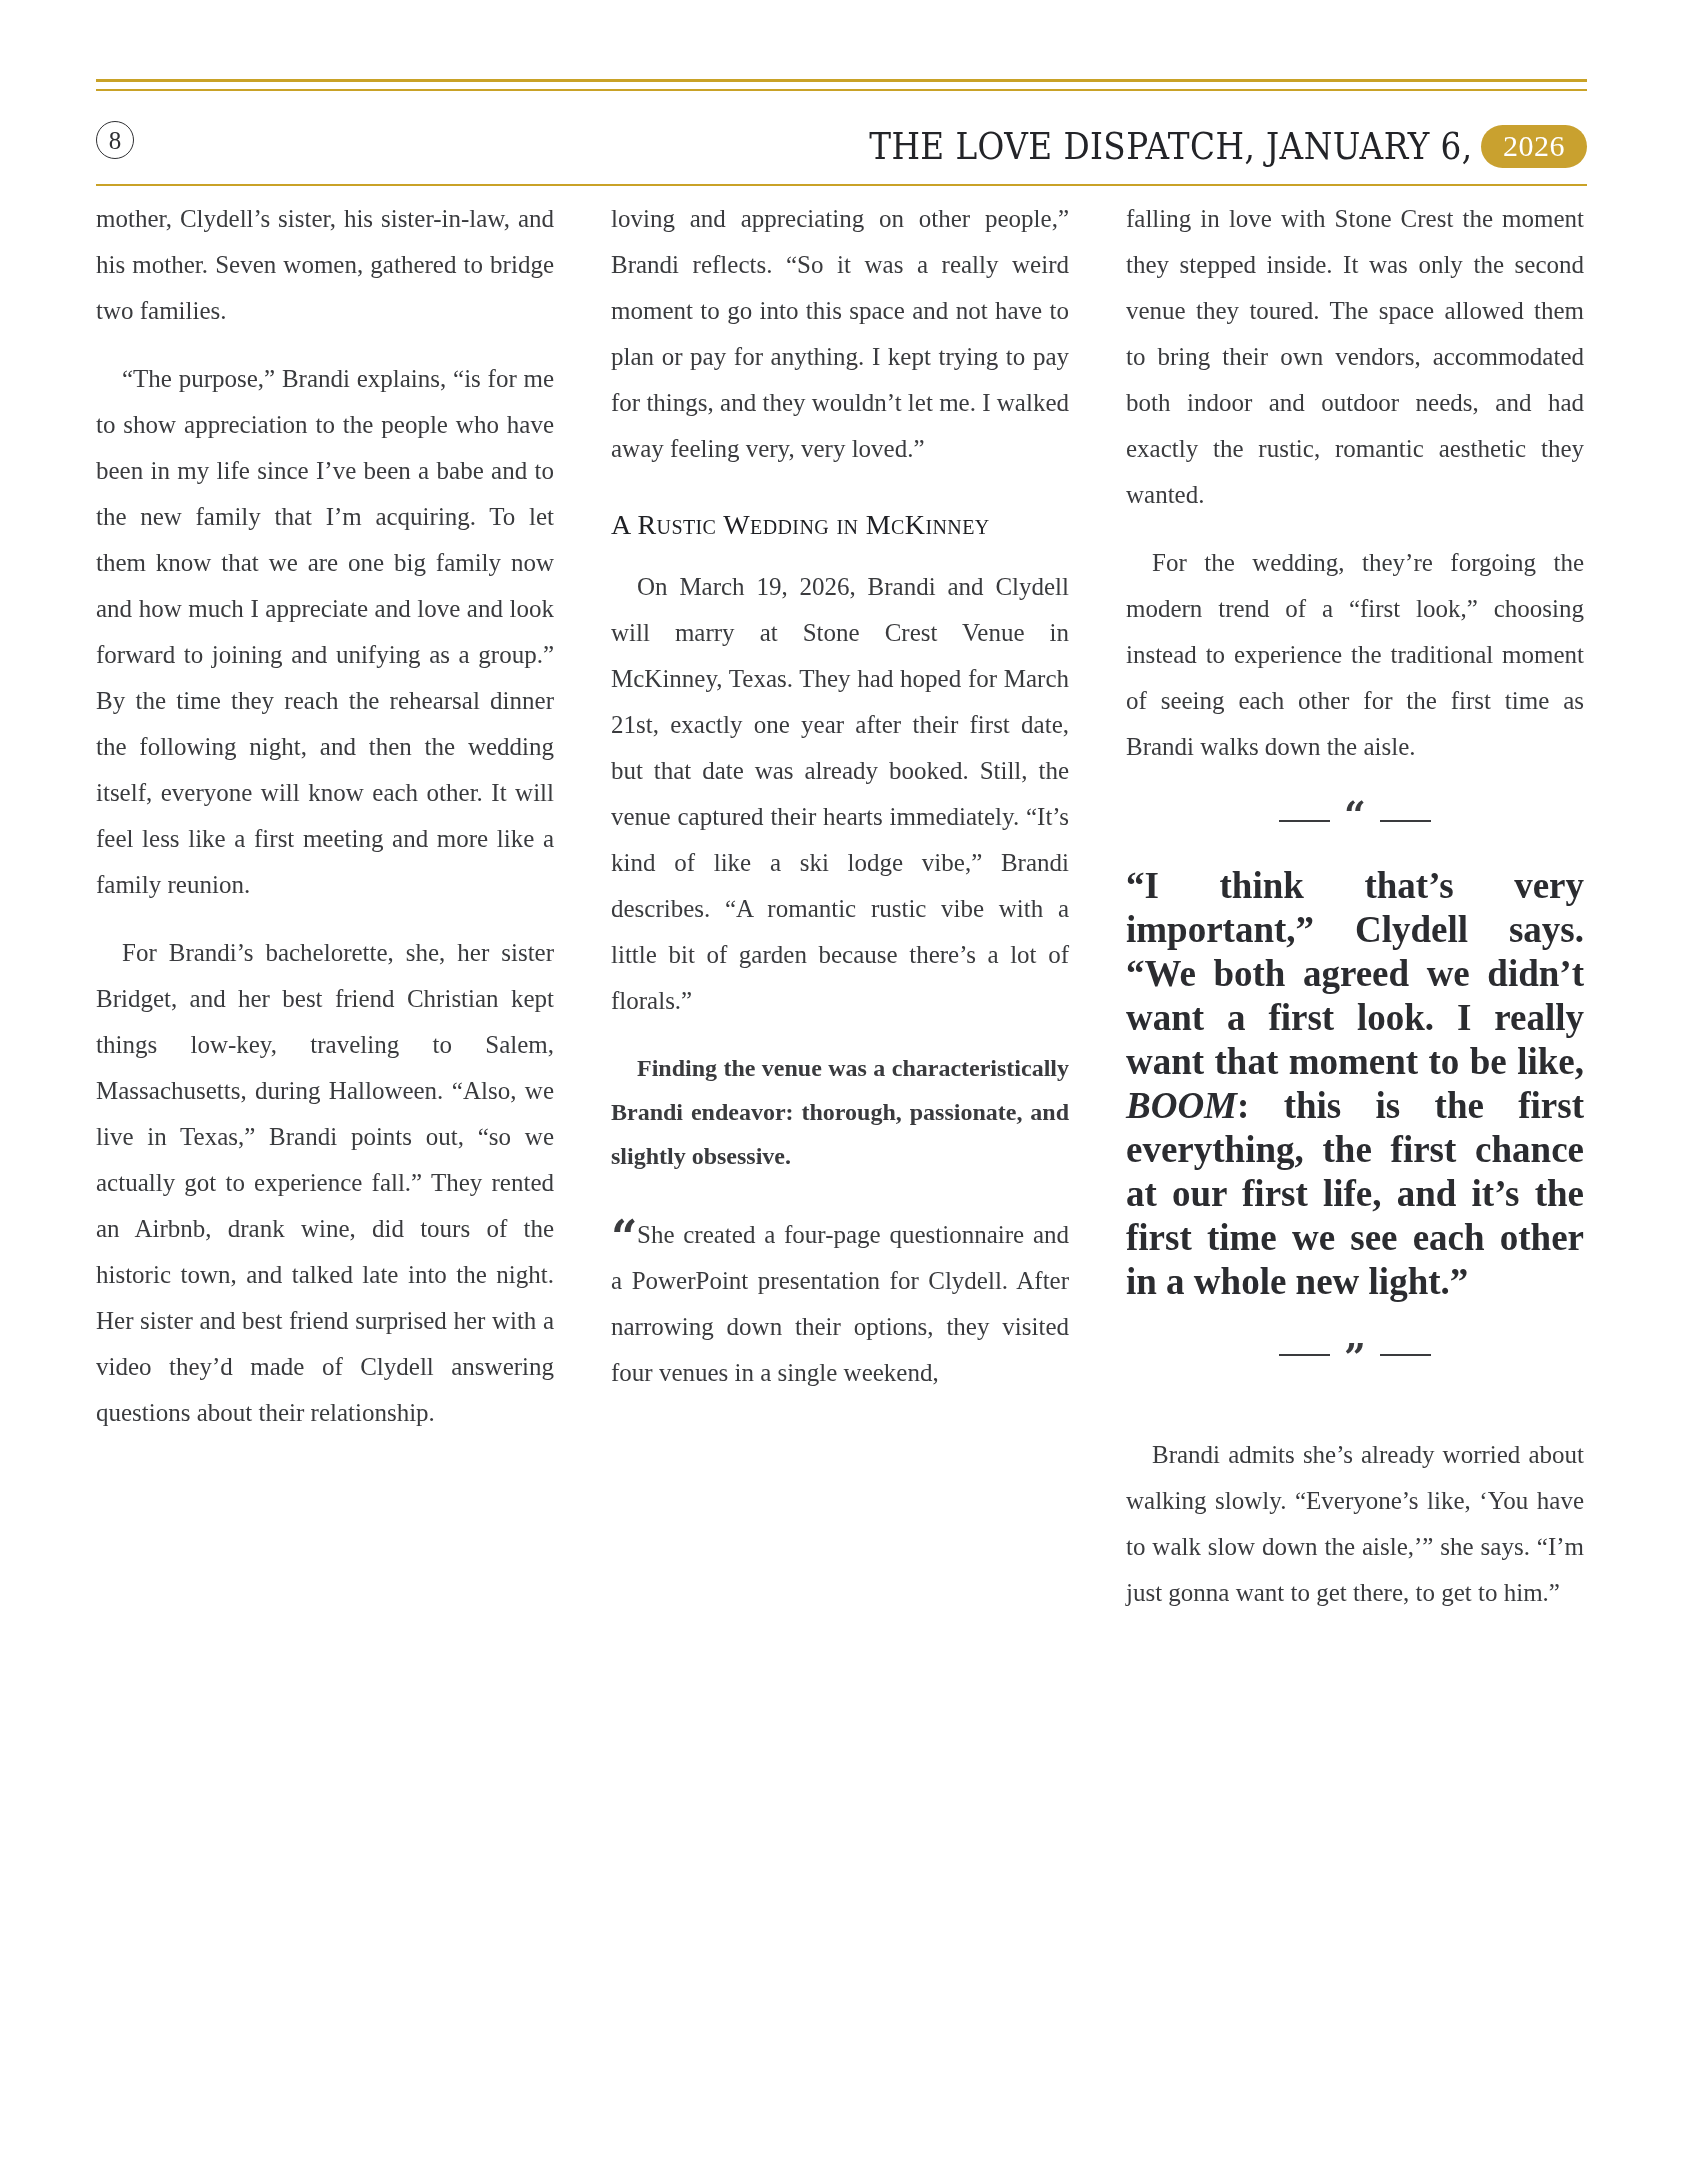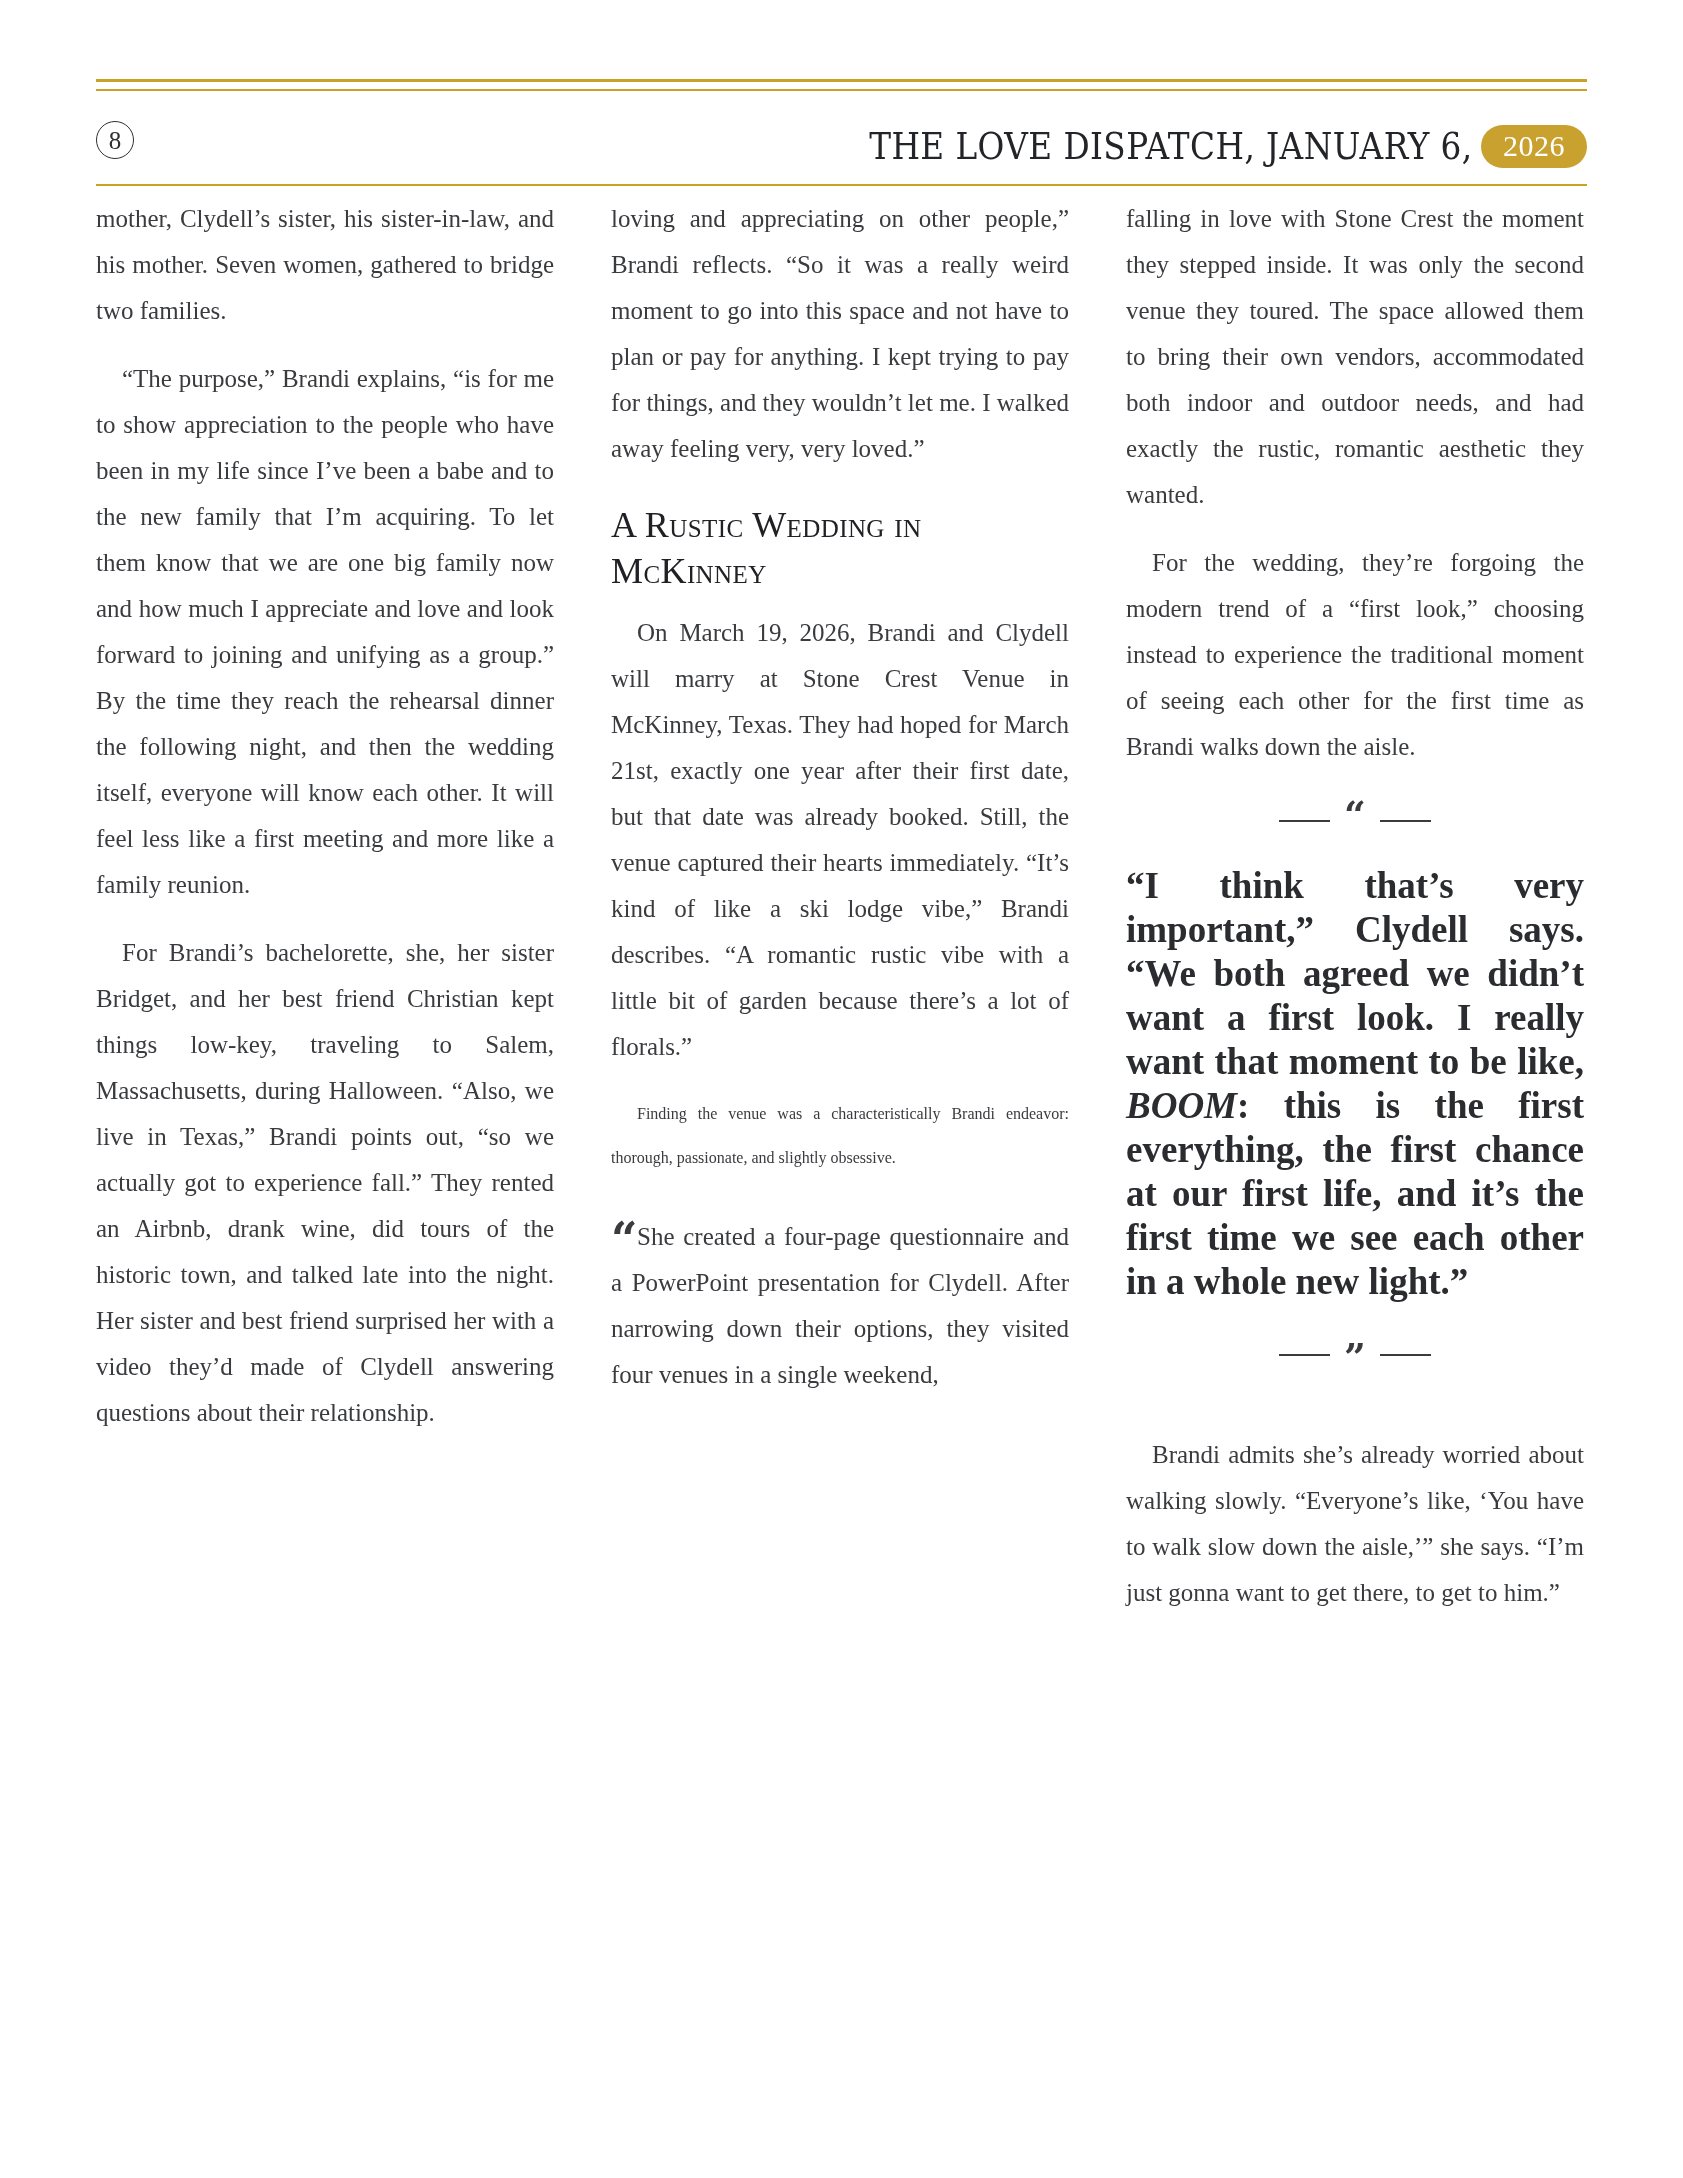--- a/index.html
+++ b/index.html
@@ -131,28 +131,29 @@
     line-height: 46px;
     text-align: justify;
     text-indent: 0;
     color: #3a3b3e;
     hyphens: manual;
   }
   p.body.indent { text-indent: 26px; }
   p.body + p.body { margin-top: 22px; }
 
   p.body.tight {
-    font-size: 16px;
+    font-size: 24px;
     line-height: 44px;
+    font-weight: bold;
   }
 
   .sec-head {
     margin: 30px 0 16px 0;
     font-family: "Liberation Serif", "DejaVu Serif", serif;
-    font-size: 36px;
+    font-size: 28px;
     line-height: 46px;
     font-variant: small-caps;
     letter-spacing: 0.4px;
     color: #202125;
     font-weight: 400;
   }
 
   .pull-head {
     margin: 34px 0 18px 0;
     font-size: 32px;

